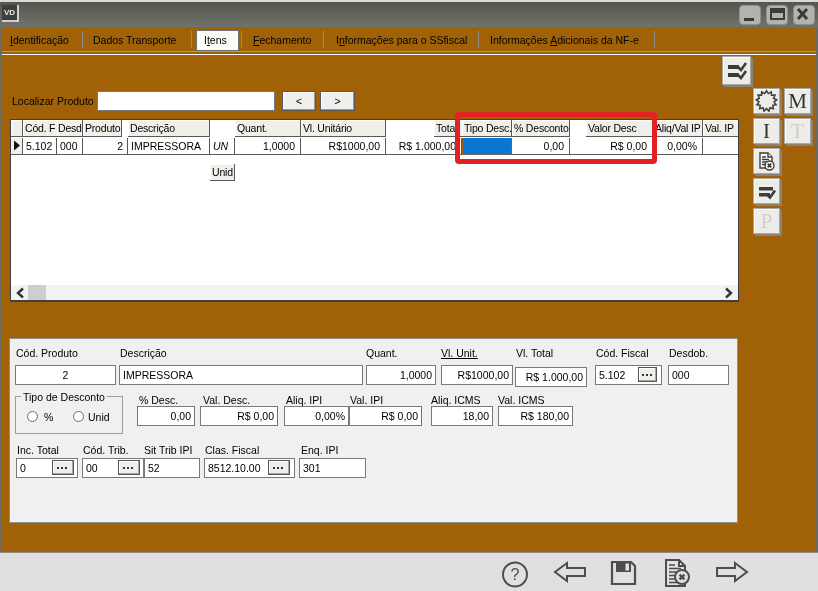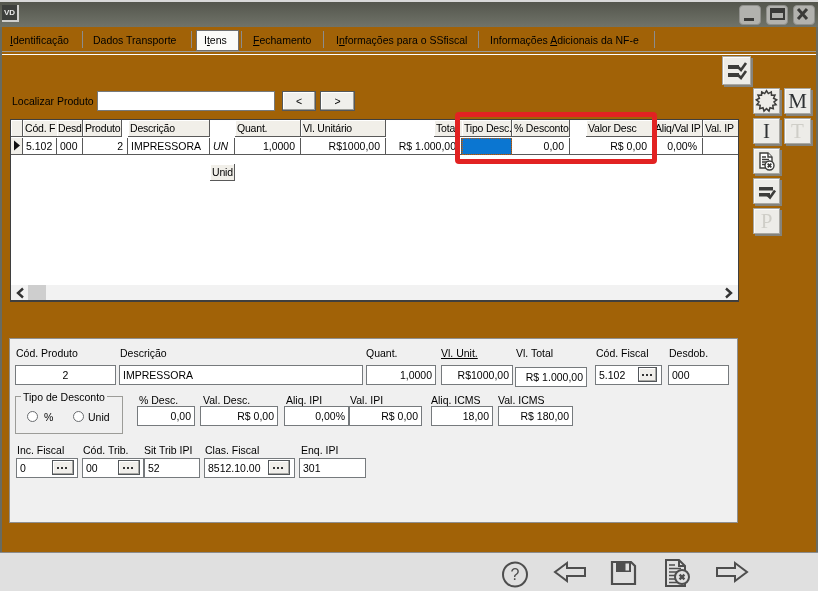--- a/index.html
+++ b/index.html
@@ -182,21 +182,21 @@
   <div class="fld fr" style="left:200px;top:406px;width:70px;">R$ 0,00</div>
   <div class="lbl" style="left:286px;top:394px;">Aliq. IPI</div>
   <div class="fld fr" style="left:284px;top:406px;width:57px;">0,00%</div>
   <div class="lbl" style="left:350px;top:394px;">Val. IPI</div>
   <div class="fld fr" style="left:349px;top:406px;width:65px;">R$ 0,00</div>
   <div class="lbl" style="left:431px;top:394px;">Aliq. ICMS</div>
   <div class="fld fr" style="left:431px;top:406px;width:54px;">18,00</div>
   <div class="lbl" style="left:498px;top:394px;">Val. ICMS</div>
   <div class="fld fr" style="left:498px;top:406px;width:67px;">R$ 180,00</div>
 
-  <div class="lbl" style="left:17px;top:444px;">Inc. Fiscal</div>
+  <div class="lbl" style="left:17px;top:444px;">Inc. Total</div>
   <div class="fld" style="left:16px;top:458px;width:54px;">0</div>
   <div class="dotbtn" style="left:52px;top:460px;width:20px;">
       <div class="dots" style="left:4px;"></div>
     </div>
   <div class="lbl" style="left:83px;top:444px;">Cód. Trib.</div>
   <div class="fld" style="left:82px;top:458px;width:54px;">00</div>
   <div class="dotbtn" style="left:118px;top:460px;width:20px;">
       <div class="dots" style="left:4px;"></div>
     </div>
   <div class="lbl" style="left:144px;top:444px;">Sit Trib IPI</div>

